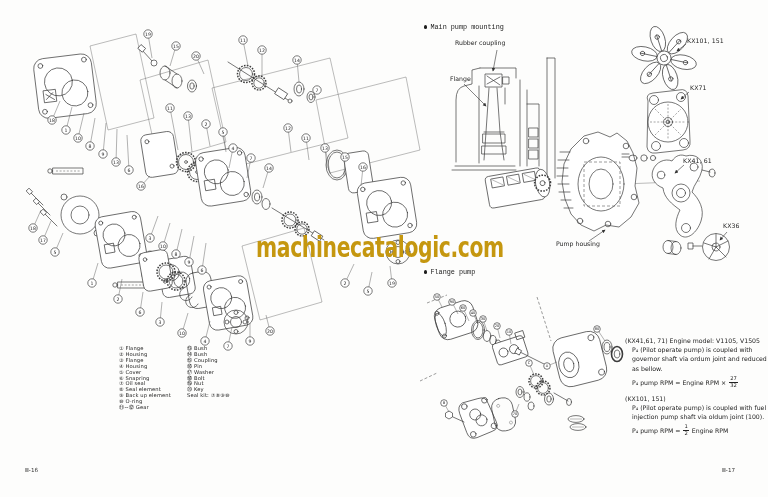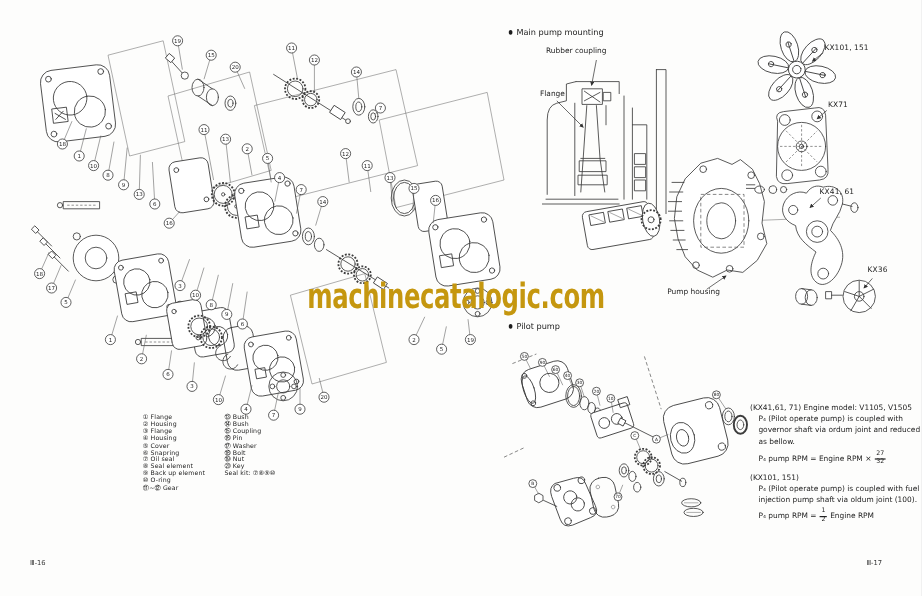--- a/index.html
+++ b/index.html
@@ -10,21 +10,21 @@
   .fw{stroke:#3c3c3c;stroke-width:.7;fill:#ffffff;stroke-linejoin:round}
   .thin{stroke:#6a6a6a;stroke-width:.45;fill:none}
   .dash{stroke:#4a4a4a;stroke-width:.55;fill:none;stroke-dasharray:3 2}
   .dash2{stroke:#4a4a4a;stroke-width:.5;fill:none;stroke-dasharray:2 1.6}
   .teeth{stroke:#3c3c3c;stroke-width:1.5;fill:none;stroke-dasharray:1.6 1.3}
   .ldr{stroke:#555;stroke-width:.45;fill:none}
   .ldr2{stroke:#333;stroke-width:.6;fill:none}
   .co{fill:#fff;stroke:#333;stroke-width:.65}
   .cot{fill:#222;text-anchor:middle;font-family:"DejaVu Sans",sans-serif}
   .t{position:absolute;white-space:nowrap;font-family:"DejaVu Sans",sans-serif;color:#1d1d1d;}
-  .sec{font-size:6.8px;display:flex;align-items:center;gap:3px;}
+  .sec{font-size:6.8px;display:flex;align-items:center;gap:3px;font-family:Liberation Mono, monospace;}
   .bullet{width:3.4px;height:3.4px;border-radius:50%;background:#1d1d1d;display:inline-block;}
   .lbl{font-size:6.2px;}
   .kx{font-size:6.2px;letter-spacing:.1px;}
   .legend{font-size:5.2px;line-height:5.9px;letter-spacing:.1px;}
   .pgno{font-size:5.6px;color:#333;}
   #wm{font-size:29px;font-weight:bold;transform:scaleX(.7);transform-origin:left top;
       letter-spacing:-.5px;}
   .tb{font-size:6.2px;line-height:9.2px;width:140px;}
   .tb .ind{margin-left:7px;}
   .frow{display:flex;align-items:center;gap:3px;margin:3px 0 2px 7px;}
@@ -594,21 +594,21 @@
 <div class="t lbl" style="left:450px;top:75px;">Flange</div>
 <div class="t lbl" style="left:556px;top:240px;">Pump housing</div>
 
 <div class="t kx" style="left:687px;top:37px;">KX101, 151</div>
 <div class="t kx" style="left:690px;top:84px;">KX71</div>
 <div class="t kx" style="left:683px;top:157px;">KX41, 61</div>
 <div class="t kx" style="left:723px;top:222px;">KX36</div>
 
 <div class="t sec" style="left:424px;top:268px;">
   <span class="bullet"></span>
-  <span>Pilot pump</span>
+  <span>Flange pump</span>
 </div>
 
 <div class="t tb" style="left:625px;top:336px;">
   <div>(KX41,61, 71) Engine model: V1105, V1505</div>
   <div class="ind">
         <div>P₄ (Pilot operate pump) is coupled with</div>
         <div>governor shaft via ordum joint and reduced</div>
         <div>as bellow.</div>
       </div>
   <div class="frow">

